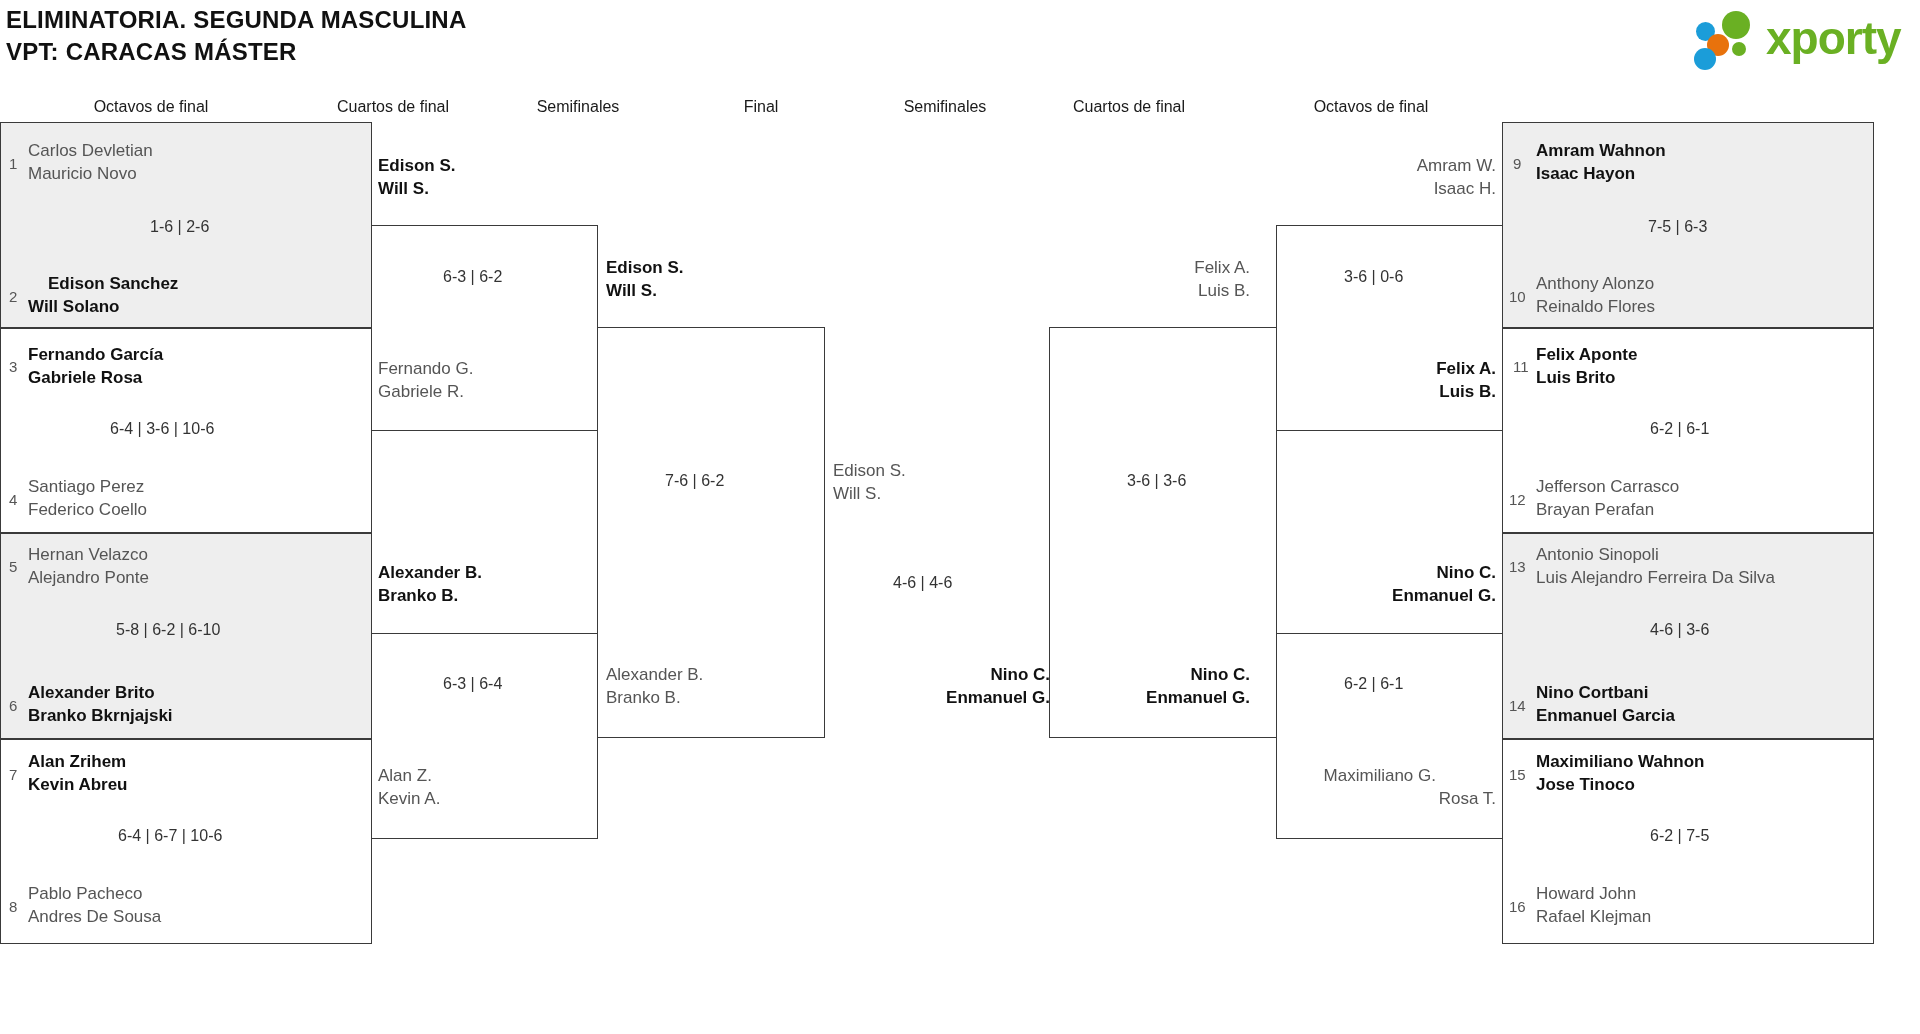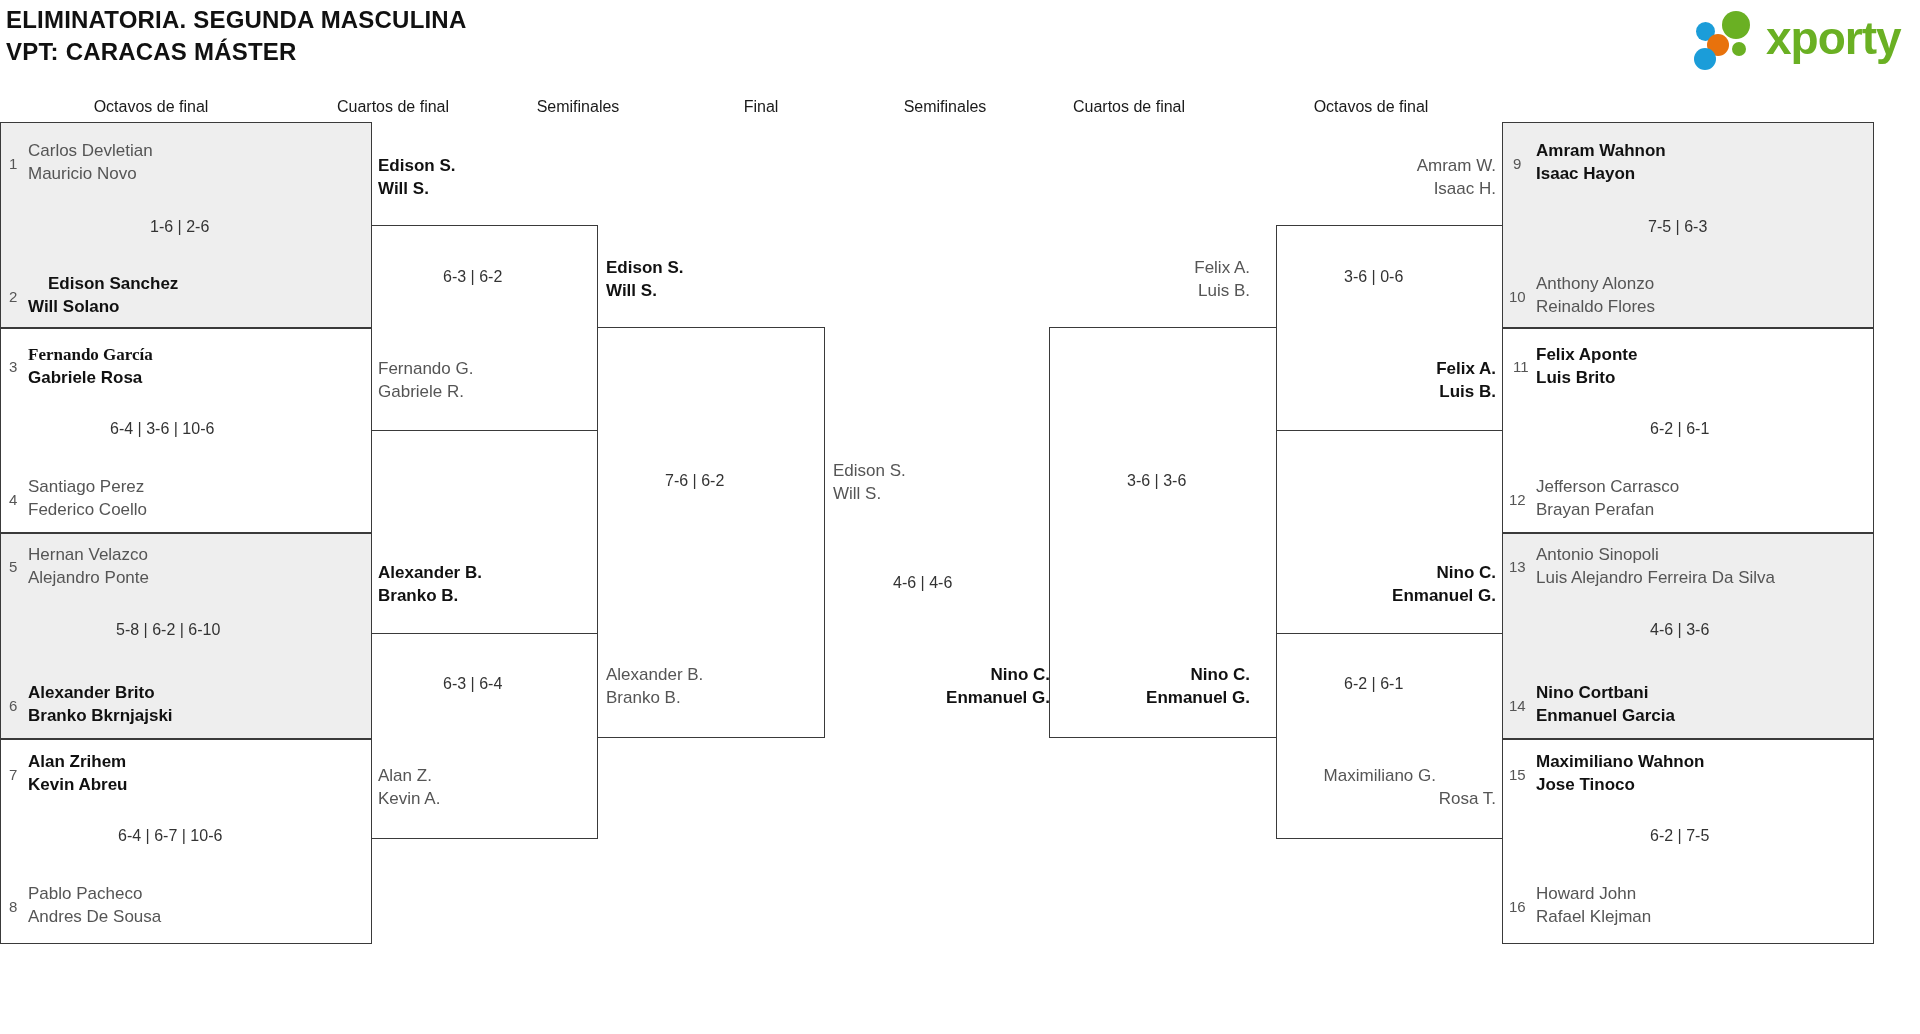--- a/index.html
+++ b/index.html
@@ -84,21 +84,21 @@
   <div class="seed" style="left:9px;top:155px;">1</div>
   <div class="team lose" style="left:28px;top:139px;">Carlos Devletian</div>
   <div class="team lose" style="left:28px;top:162px;">Mauricio Novo</div>
   <div class="score" style="left:150px;top:218px;">1-6 | 2-6</div>
   <div class="seed" style="left:9px;top:288px;">2</div>
   <div class="team win" style="left:40px;top:272px;margin-left:8px;">Edison Sanchez</div>
   <div class="team win" style="left:28px;top:295px;">Will Solano</div>
 
   <div class="box plain" style="left:0px;top:328px;width:372px;height:205px;"></div>
   <div class="seed" style="left:9px;top:358px;">3</div>
-  <div class="team win" style="left:28px;top:343px;font-family:Liberation Serif, serif;">Fernando García</div>
+  <div class="team win" style="left:28px;top:343px;">Fernando García</div>
   <div class="team win" style="left:28px;top:366px;">Gabriele Rosa</div>
   <div class="score" style="left:110px;top:420px;">6-4 | 3-6 | 10-6</div>
   <div class="seed" style="left:9px;top:491px;">4</div>
   <div class="team lose" style="left:28px;top:475px;">Santiago Perez</div>
   <div class="team lose" style="left:28px;top:498px;">Federico Coello</div>
 
   <div class="box shade" style="left:0px;top:533px;width:372px;height:206px;"></div>
   <div class="seed" style="left:9px;top:558px;">5</div>
   <div class="team lose" style="left:28px;top:543px;">Hernan Velazco</div>
   <div class="team lose" style="left:28px;top:566px;">Alejandro Ponte</div>

